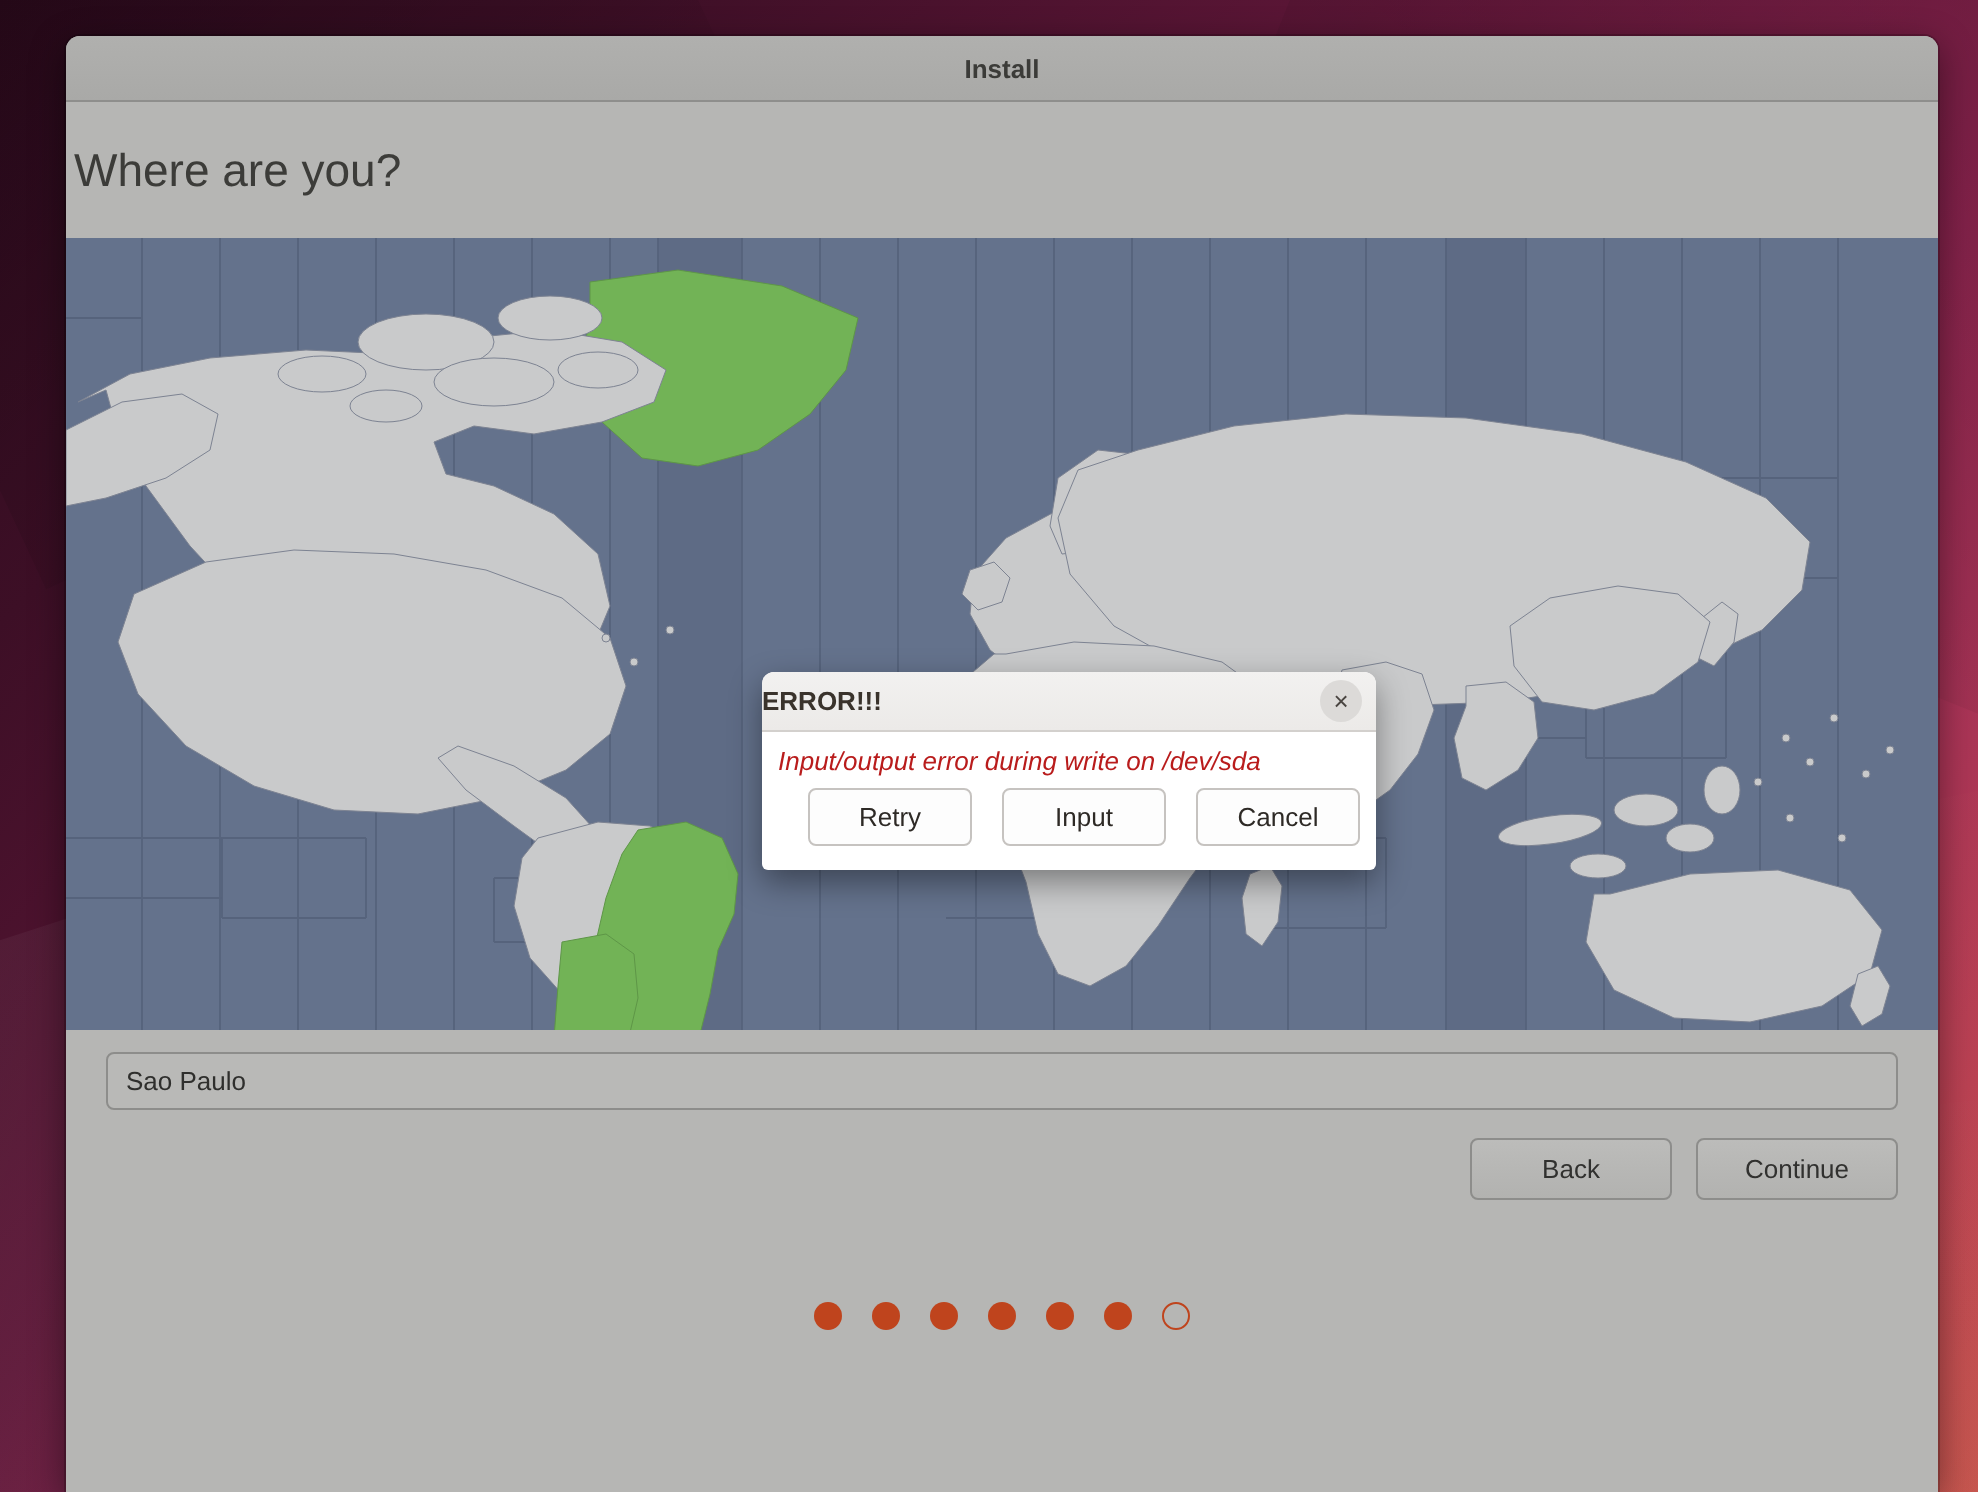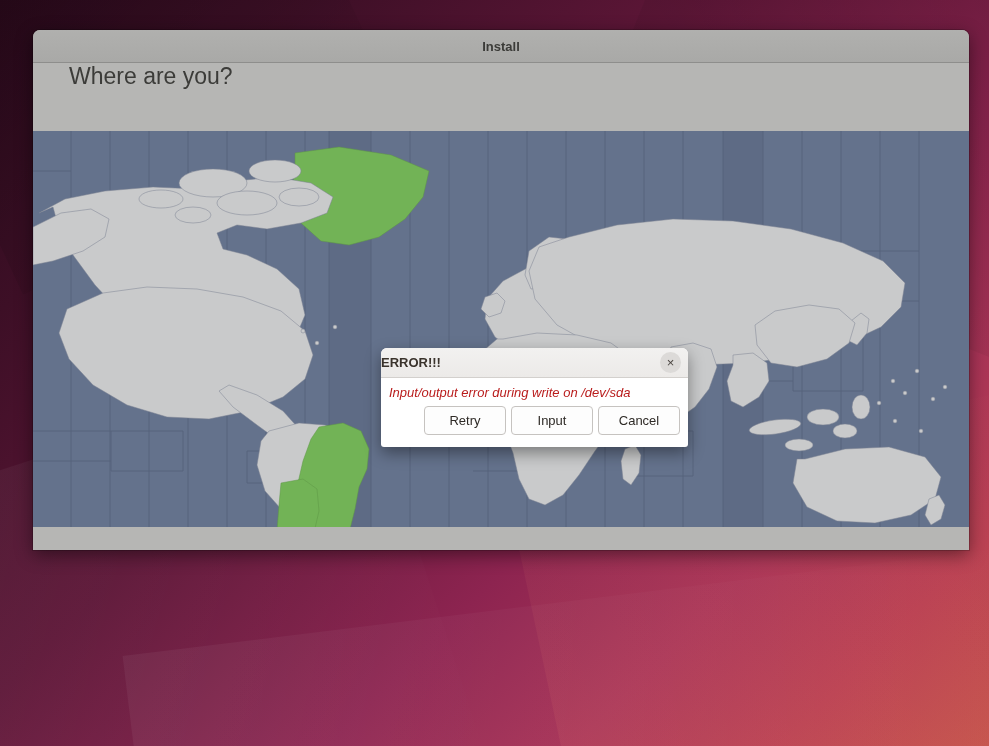--- a/index.html
+++ b/index.html
@@ -41,22 +41,22 @@
   }
   .facet-e {
     left: -60px; top: -80px; width: 420px; height: 300px;
     background: linear-gradient(160deg, rgba(0,0,0,0.20), rgba(0,0,0,0));
     transform: rotate(-25deg);
   }
 
   
   #installer-window {
     position: absolute;
-    left: 33px; top: 30px;
-    width: 936px; height: 520px;
+    left: 33px; top: 18px;
+    width: 936px; height: 728px;
     border-radius: 7px 7px 0 0;
     background: #b6b6b4;
     box-shadow: 0 5px 18px rgba(0,0,0,0.45), 0 0 0 1px rgba(0,0,0,0.18);
     overflow: hidden;
     display: flex; flex-direction: column;
   }
 
   
   #titlebar {
     height: 33px;
@@ -66,22 +66,22 @@
     flex: none;
   }
   #titlebar .title {
     font-size: 13px; font-weight: bold; color: #3b3b38;
   }
 
   
   #header {
     height: 68px;
     background: #b6b6b4;
-    display: flex; align-items: flex-start;
-    padding-left: 36px;
+    display: flex; align-items: center;
+    padding-left: 4px;
     flex: none;
   }
   #header .page-title {
     font-size: 23px; color: #3c3c39; font-weight: normal;
   }
 
   
   #map-area {
     position: relative;
     height: 396px;
@@ -177,21 +177,21 @@
   }
   #dialog-body {
     padding: 7px 8px 0 8px;
   }
   #dialog-message {
     font-size: 13px; color: #b91c1c;
     white-space: nowrap;
     font-style: italic;
   }
   #dialog-buttons {
-    display: flex; justify-content: flex-end; gap: 5px;
+    display: flex; justify-content: flex-end; gap: 15px;
     margin-top: 6px;
     align-items: center;
   }
   .dlg-btn {
     min-width: 82px; height: 29px;
     border: 1px solid #c6c3c0;
     border-radius: 4px;
     background: #fdfdfd;
     color: #2e2a26;
     font-size: 13px;
@@ -294,20 +294,38 @@
           <circle cx="862" cy="290" r="2"></circle>
             <circle cx="888" cy="300" r="2"></circle>
           <circle cx="270" cy="200" r="2"></circle>
             <circle cx="284" cy="212" r="2"></circle>
           <circle cx="302" cy="196" r="2"></circle>
         </g>
       </svg>
 
     </div>
 
+    <div id="bottom">
+      <input id="location-input" type="text" value="Sao Paulo" style="">
+
+      <div id="nav-buttons">
+        <button class="nav-btn">Back</button>
+        <button class="nav-btn">Continue</button>
+      </div>
+
+      <div id="progress-dots">
+        <span class="dot filled"></span>
+        <span class="dot filled"></span>
+        <span class="dot filled"></span>
+        <span class="dot filled"></span>
+        <span class="dot filled"></span>
+        <span class="dot filled"></span>
+        <span class="dot hollow"></span>
+      </div>
+    </div>
 
     <div id="error-dialog">
       <div id="dialog-titlebar">
         <span class="dlg-title">ERROR!!!</span>
         <button id="dialog-close">×</button>
       </div>
       <div id="dialog-body">
         <div id="dialog-message">Input/output error during write on /dev/sda</div>
         <div id="dialog-buttons">
           <button class="dlg-btn">Retry</button>

